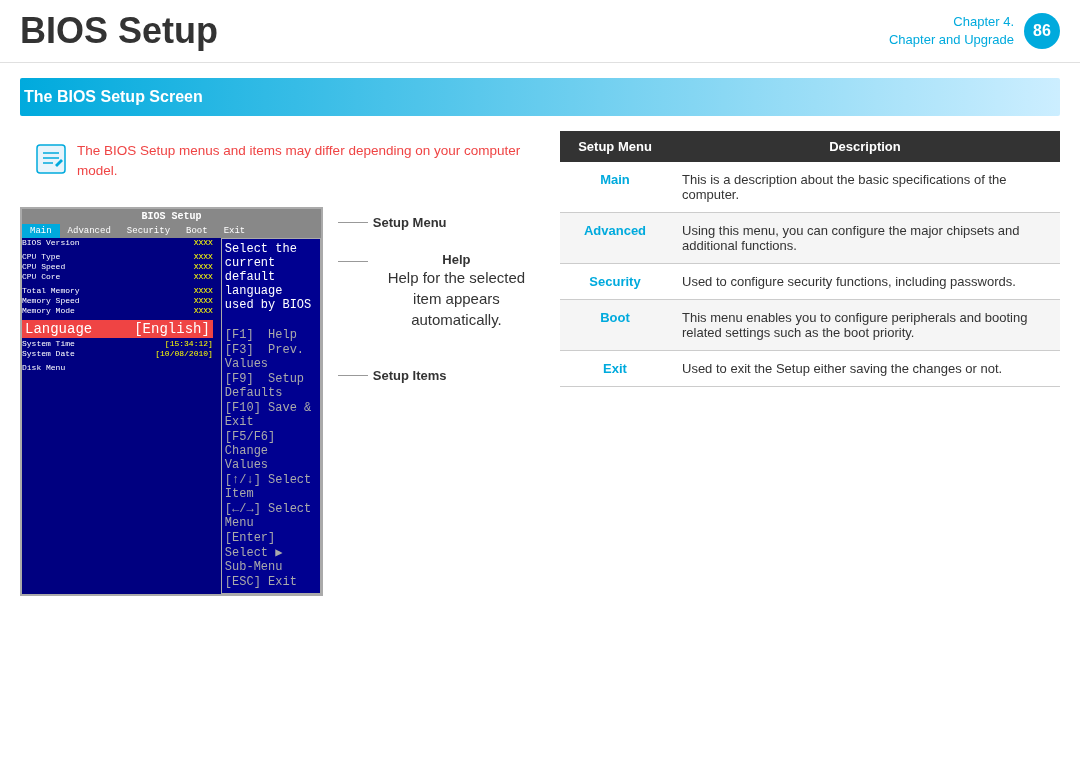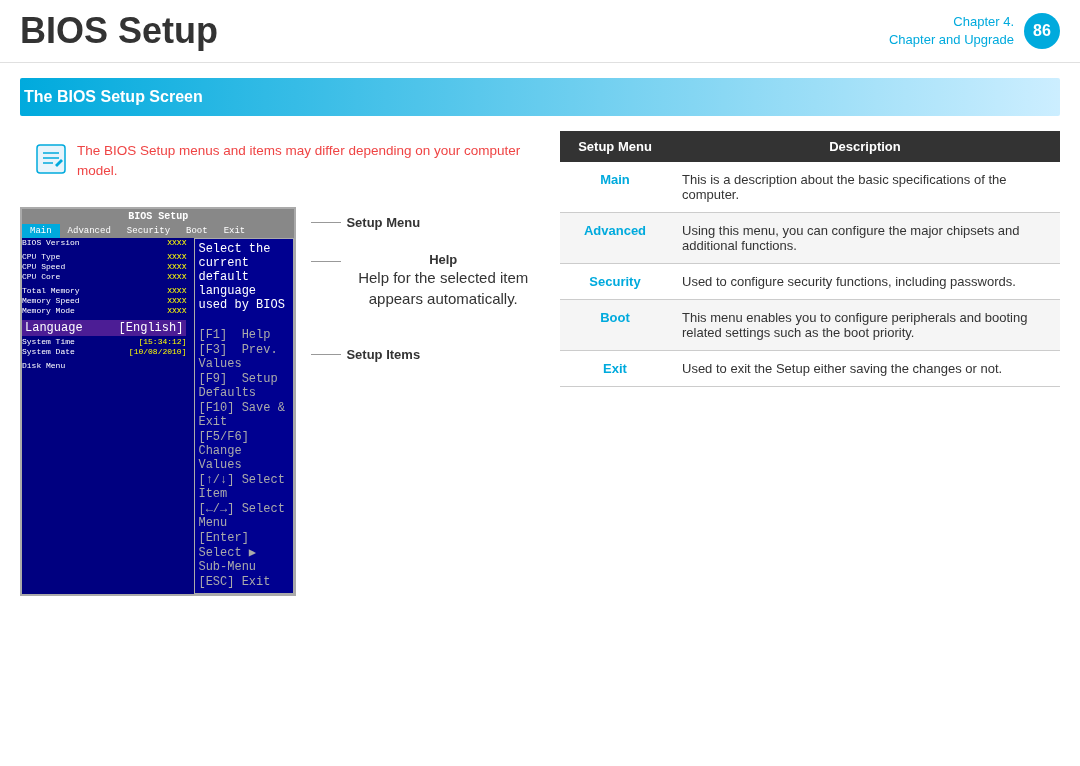--- a/index.html
+++ b/index.html
@@ -144,24 +144,24 @@
     .bios-row {
       display: flex;
       justify-content: space-between;
       margin-bottom: 1px;
       font-size: 8px;
     }
     .bios-row .label { color: #fff; }
     .bios-row .val { color: #ffff00; }
     .bios-separator { height: 4px; }
     .bios-highlight {
-      background: #4c1d95;
+      background: #ef4444;
       color: #fff;
       padding: 1px 3px;
-      font-size: 12px;
+      font-size: 14px;
       margin-bottom: 1px;
       text-align: right;
     }
     .bios-row-plain {
       font-size: 8px;
       color: #fff;
       margin-bottom: 1px;
     }
     .bios-keys {
       margin-top: 16px;

